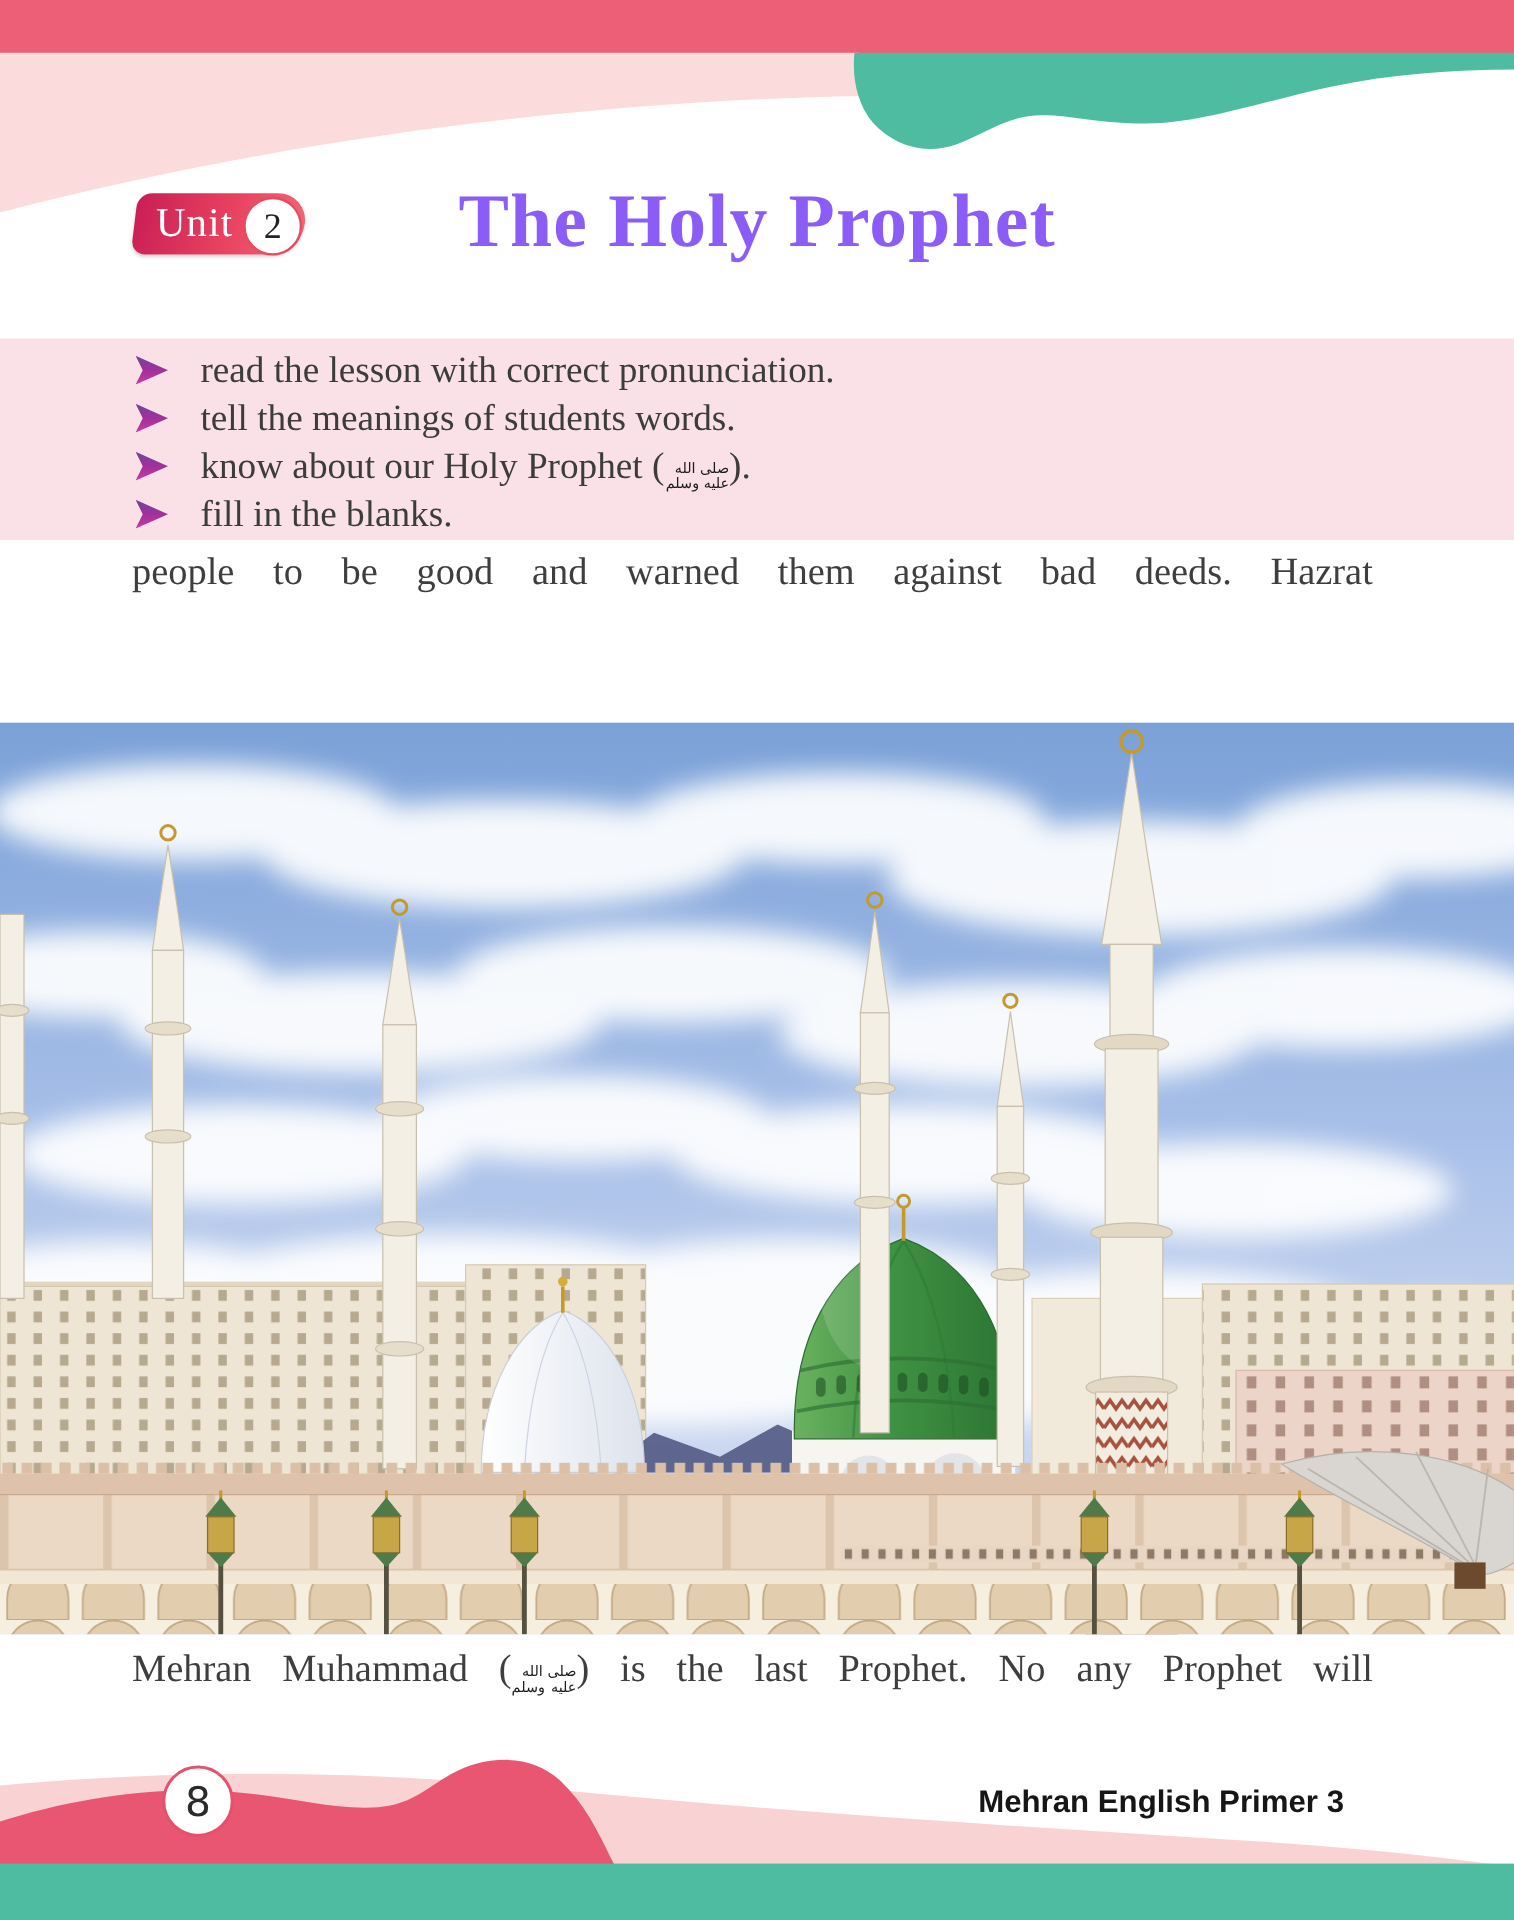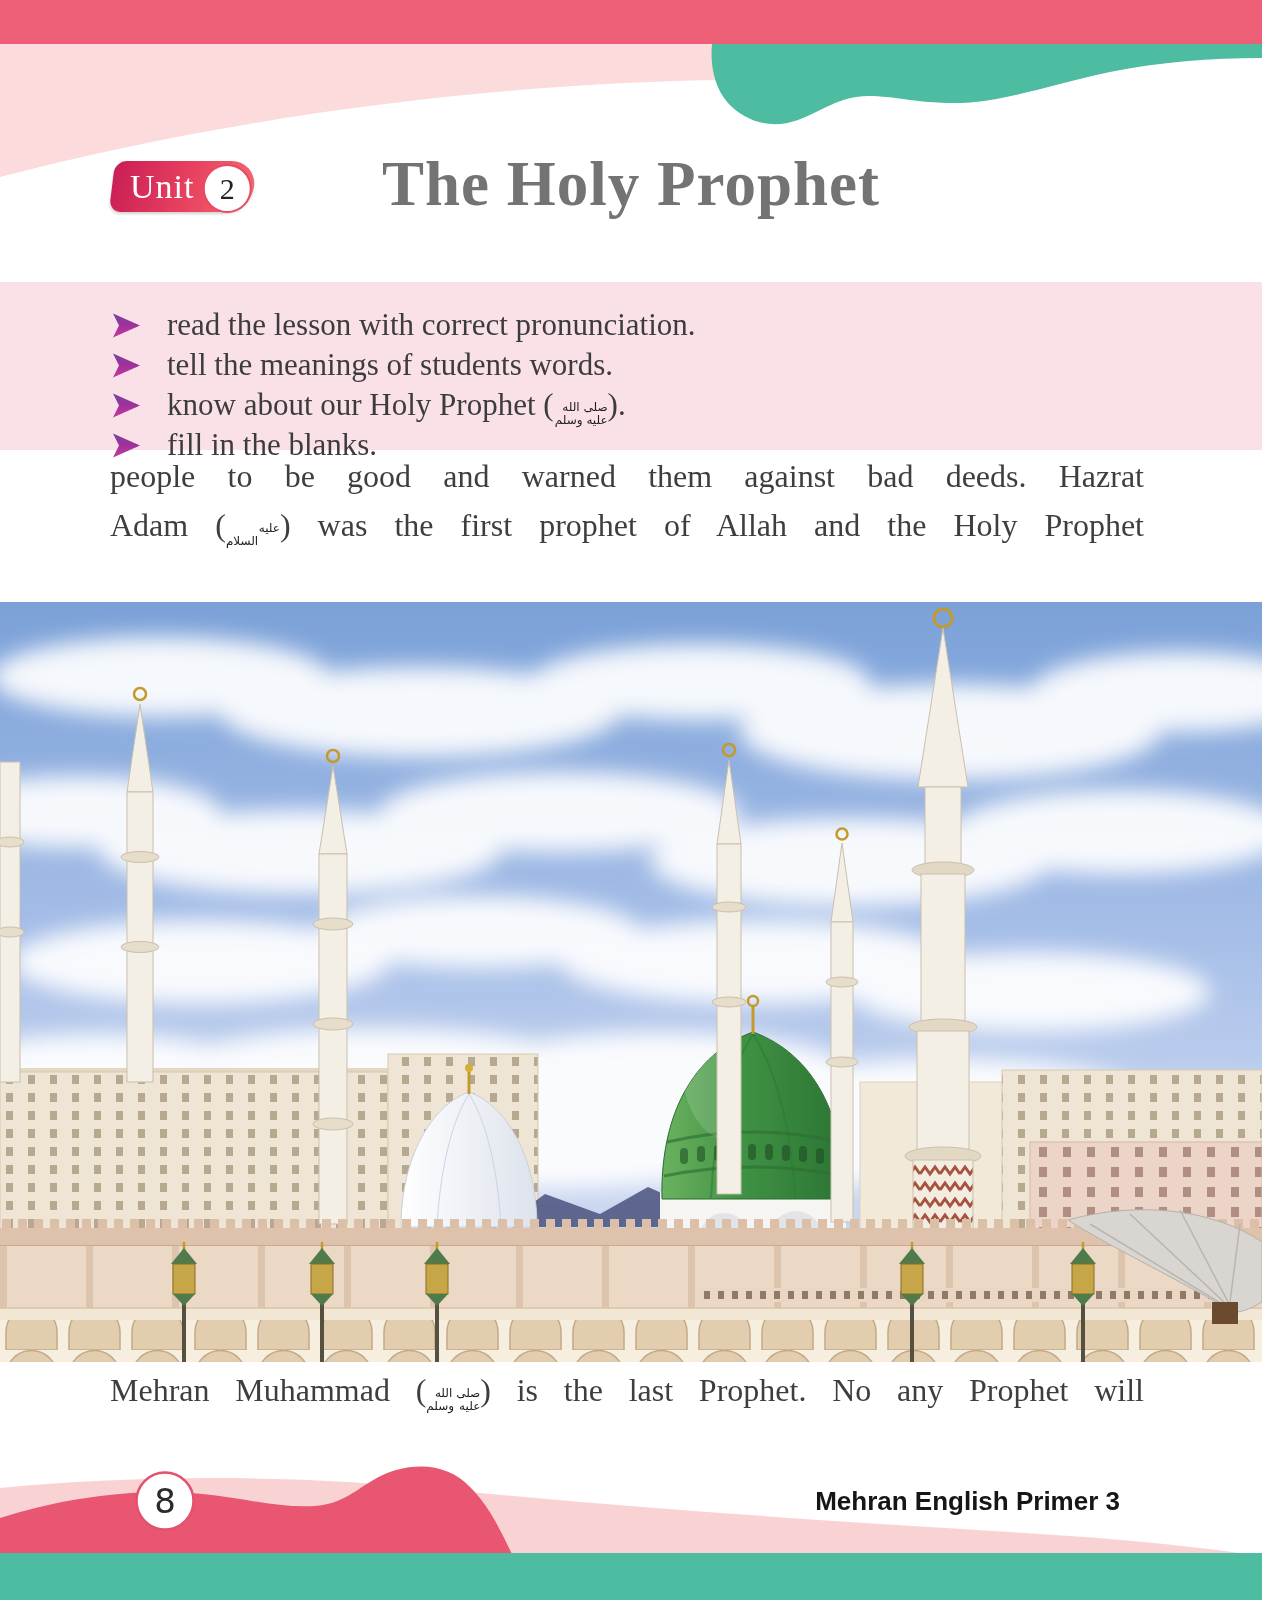--- a/index.html
+++ b/index.html
@@ -14,26 +14,26 @@
       background:linear-gradient(100deg,#c91e55 0%,#e84260 55%,#f26a72 100%);
       border-radius:12px 26px 26px 12px;transform:skewX(-7deg);
       display:flex;align-items:center;box-shadow:0 2px 3px rgba(0,0,0,.18);}
   .unit-label{color:#fff;font-size:34px;margin-left:18px;transform:skewX(7deg);letter-spacing:1px;}
   .unit-circle{position:absolute;right:2px;top:3px;width:45px;height:45px;background:#fff;
       border:2px solid #e84a60;border-radius:50%;transform:skewX(7deg);
       display:flex;align-items:center;justify-content:center;}
   .unit-number{font-size:30px;color:#222;}
 
   .page-title{position:absolute;top:148px;left:0;width:100%;text-align:center;
-      font-size:63px;font-weight:bold;color:#737373;letter-spacing:1px;}
+      font-size:63px;font-weight:bold;color:#8b5cf6;letter-spacing:1px;}
 
   .objectives-intro{position:absolute;top:238px;left:110px;font-size:31px;color:#e43b44;}
 
   .objectives-band{position:absolute;top:282px;left:0;width:1262px;height:168px;background:#fae1e8;}
-  .objectives-band ul{list-style:none;margin:0;padding:24px 0 0 0;}
+  .objectives-band ul{list-style:none;margin:0;padding:7px 0 0 0;}
   .objectives-band li{display:flex;align-items:flex-start;padding-left:113px;height:40px;}
   .arrow-icon{flex:none;width:27px;height:25px;margin-top:7px;margin-right:27px;
       background:linear-gradient(180deg,#6f449b 0%,#a3309a 50%,#c93aa2 100%);
       clip-path:polygon(0 2%,100% 50%,0 98%,22% 50%);}
   .obj-text{font-size:31px;color:#3c3c3c;line-height:38px;}
 
   
   .para{position:absolute;left:110px;width:1034px;color:#3e3e3e;font-size:32px;}
   .p-line{text-align:justify;text-align-last:justify;line-height:49px;height:49px;overflow:visible;}
   .indent{padding-left:72px;}
@@ -89,21 +89,20 @@
       </li>
       <li>
         <span class="arrow-icon"></span>
         <span class="obj-text"><span>fill in the blanks.</span><span class="hon"></span><span></span></span>
       </li>
     </ul>
   </div>
 
   <div class="para" id="para1">
     <div class="p-line">people to be good and warned them against bad deeds. Hazrat</div>
-    <div class="p-line"><span>Adam (</span><span class="hon">عليه السلام</span><span>) was the first prophet of Allah and the Holy Prophet</span></div>
   </div>
 
   <svg class="mosque-figure" width="1262" height="760" viewBox="0 0 1262 760" role="img" aria-label="Al-Masjid an-Nabawi in Madinah — the Green Dome, a white dome and minarets under a cloudy blue sky">
     <defs>
       <linearGradient id="sky" x1="0" y1="0" x2="0" y2="1">
         <stop offset="0" stop-color="#7ba1d8"></stop>
         <stop offset="0.45" stop-color="#a7bfe8"></stop>
         <stop offset="0.75" stop-color="#ccd8f1"></stop>
         <stop offset="1" stop-color="#c0cfee"></stop>
       </linearGradient>

